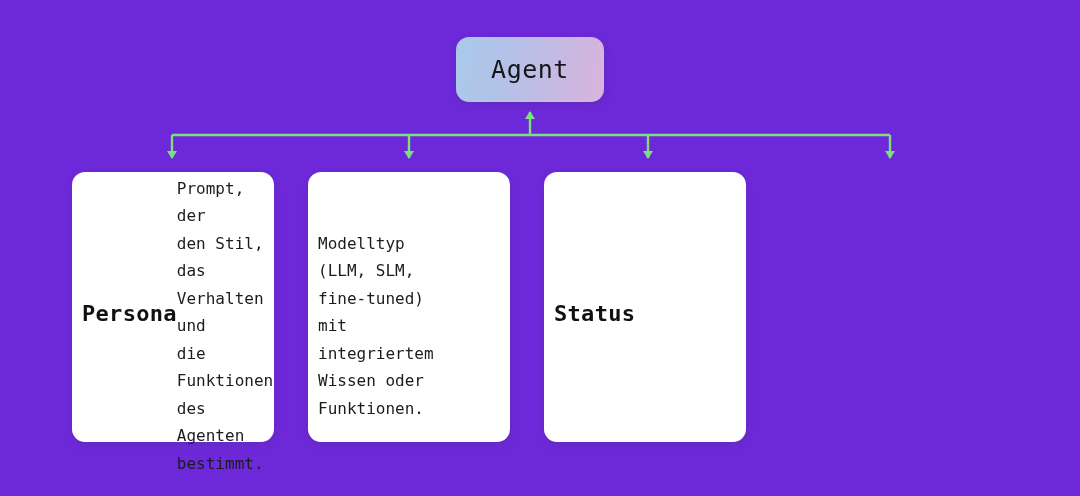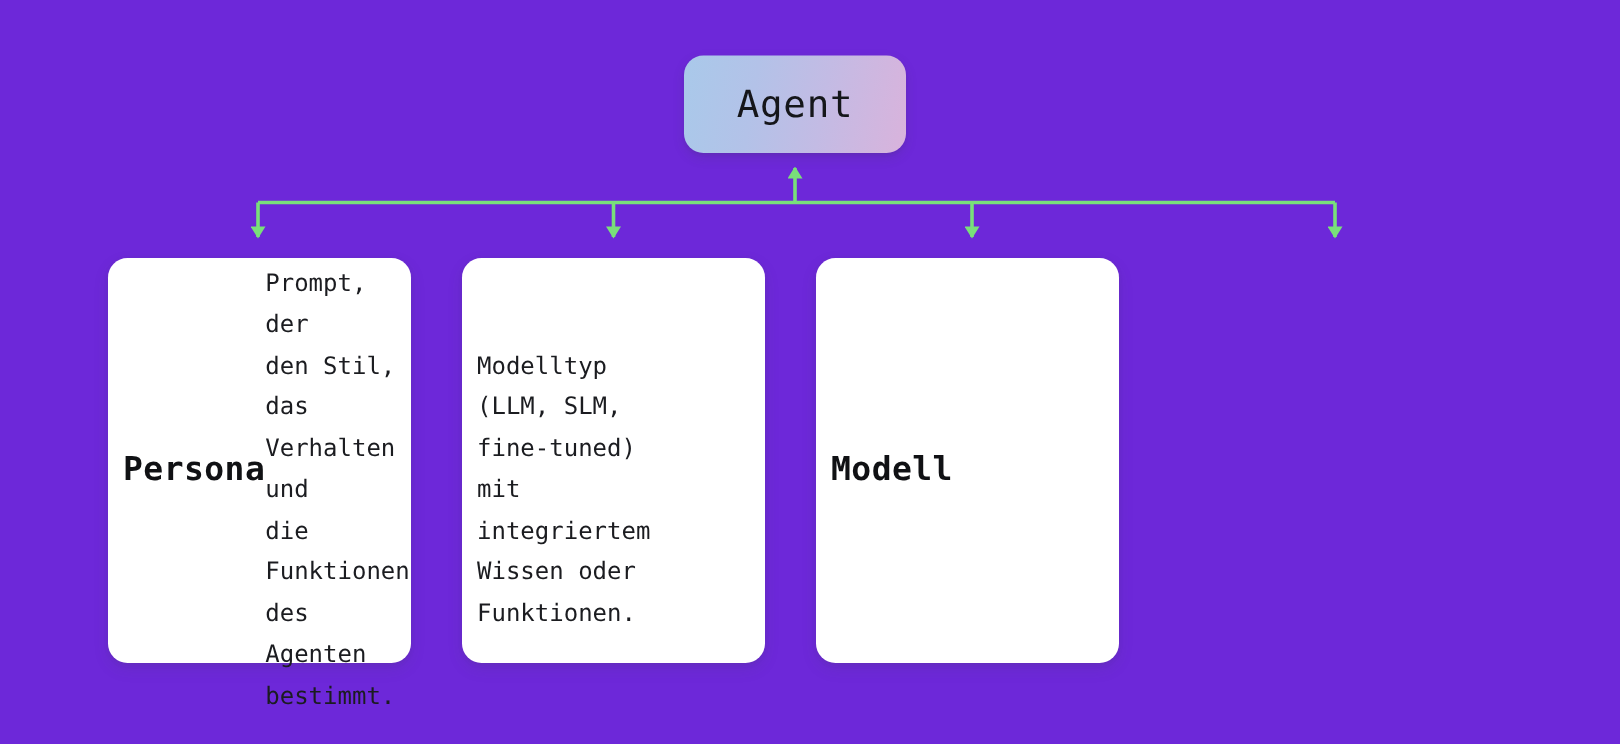--- a/index.html
+++ b/index.html
@@ -136,17 +136,17 @@
     <div class="card-body">Modelltyp
 (LLM, SLM,
 fine-tuned)
 mit
 integriertem
 Wissen oder
 Funktionen.</div>
   </div>
 
   <div class="card card-3">
-    <div class="card-title">Modell</div>
+    <div class="card-title">Status</div>
   </div>
 
 
 </div>
 
 </body></html>

